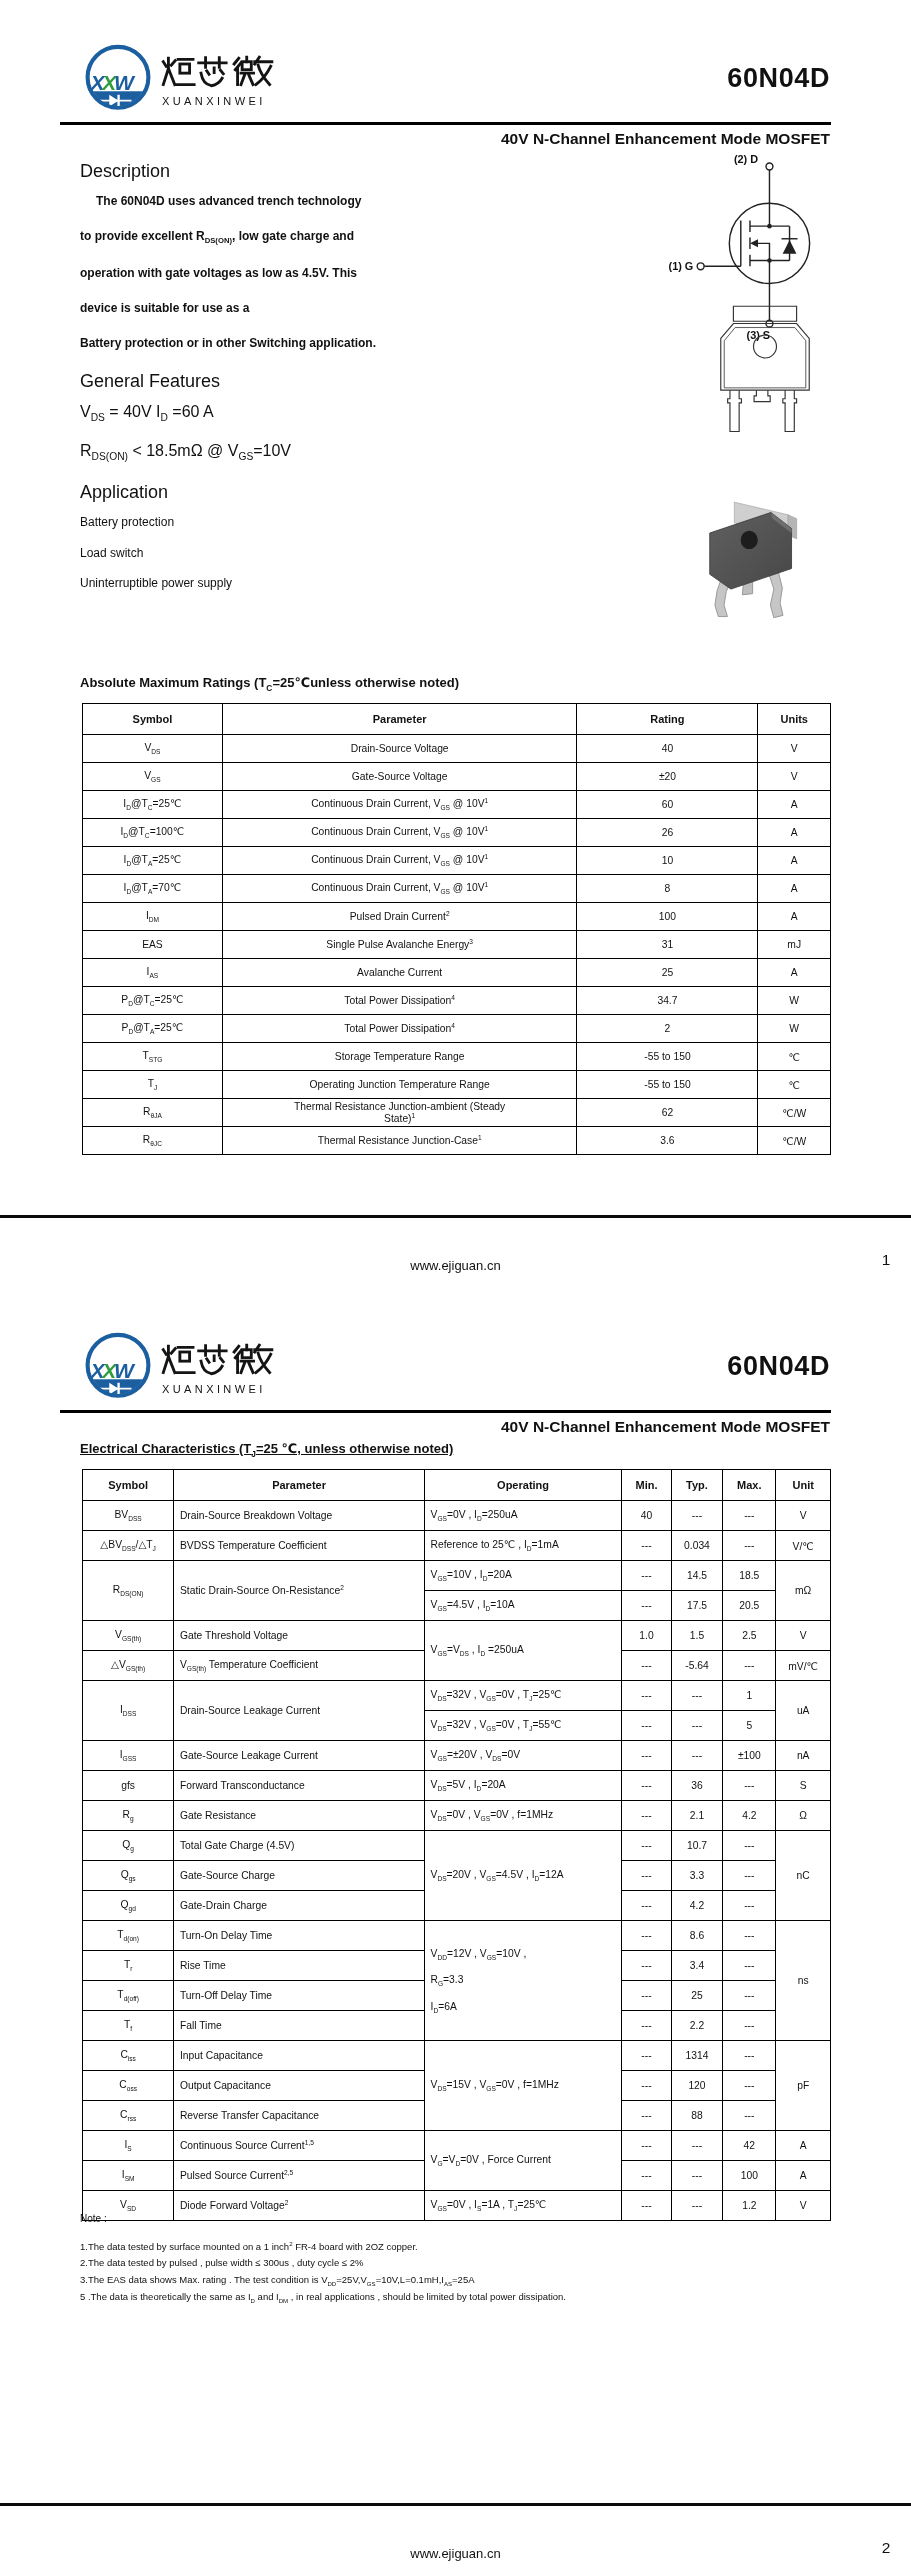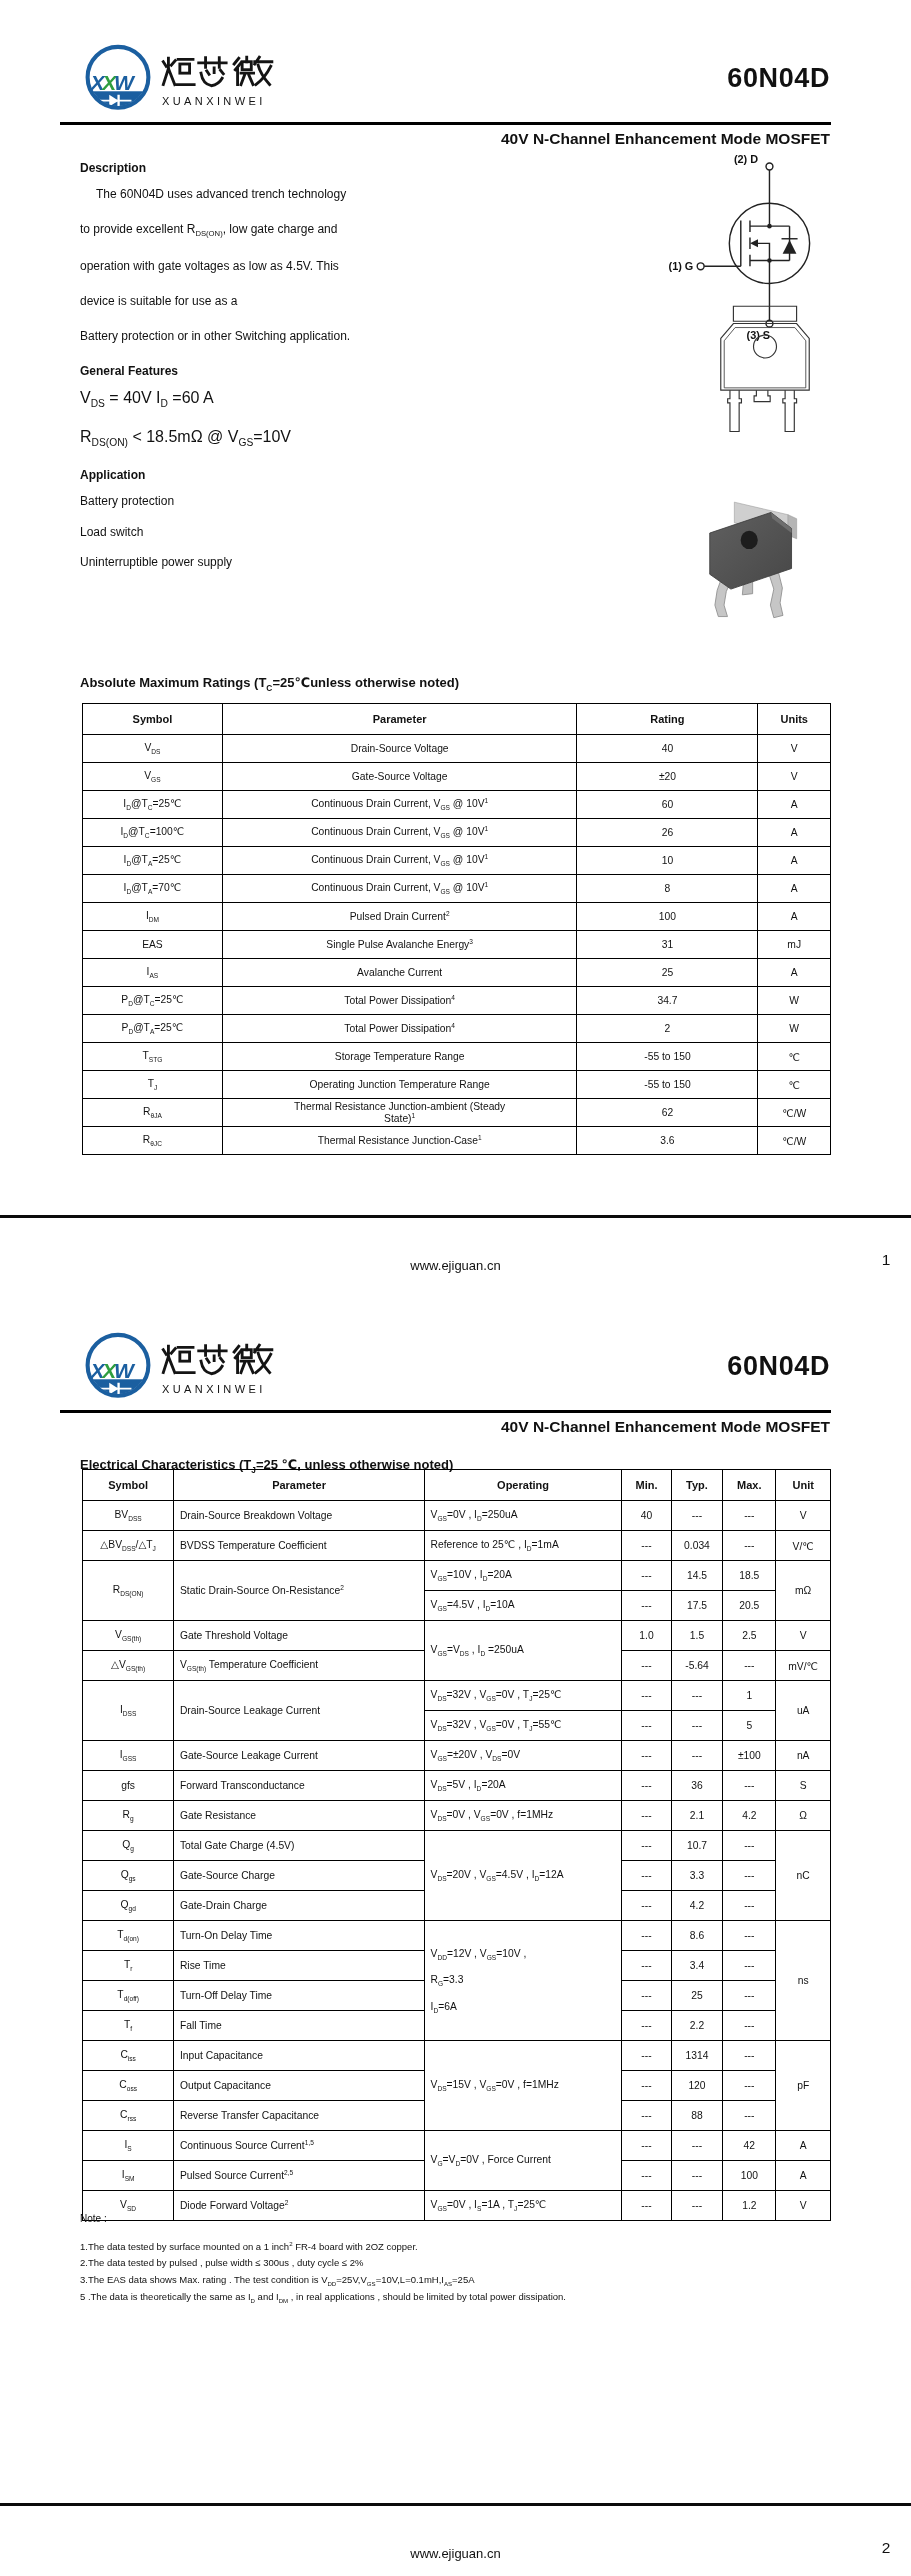--- a/index.html
+++ b/index.html
@@ -12,36 +12,36 @@
   
   .logo-svg { position:absolute; left:80px; top:41px; }
   .logo-zh  { position:absolute; left:161px; top:54px; }
   .logo-en  { position:absolute; left:162px; top:95px; font-size:11px; letter-spacing:3.4px; color:#141414; }
   .part-number { position:absolute; right:81px; top:63px; font-size:27px; font-weight:bold; letter-spacing:0.6px; }
   .hdr-rule { position:absolute; left:60px; top:122px; width:771px; height:2.9px; background:#000; }
   .subtitle { position:absolute; right:81px; top:130px; font-size:15.5px; font-weight:bold;margin-left:36px; }
 
   
   .left-col { position:absolute; left:80px; top:161px; width:465px; }
-  .sec-h { font-size:12px; font-weight:bold; margin:0 0 11.5px 0; }
-  .body-line { font-size:12px; margin:0 0 21px 0; white-space:nowrap; }
+  .sec-h { font-size:18px; font-weight:normal; margin:0 0 11.5px 0; }
+  .body-line { font-size:12px; margin:0 0 21px 0; white-space:nowrap;font-weight:bold; }
   .indent { padding-left:16px; }
   .gf-line { font-size:16px; margin:0 0 18px 0; }
   .app-line { font-size:12px; margin:0 0 16.6px 0; }
   .mt30 { margin-top:17px; } .mt36 { margin-top:20.7px; }
 
   
   .fig-symbol { position:absolute; left:666px; top:147px; }
   .fig-outline { position:absolute; left:716px; top:304px; }
   .fig-3d { position:absolute; left:701px; top:493px; }
 
   
   .tbl-h { position:absolute; left:80px; font-size:13px; font-weight:bold; }
   .amr-h { top:675px; }
-  .elec-h { top:169px; }
+  .elec-h { top:153px;text-decoration:underline; }
   table.ds { position:absolute; left:82px; border-collapse:collapse; table-layout:fixed;
              width:749px; font-size:10.3px; border:1.7px solid #000;margin-top:8px; }
   .amr-t { top:695px; }
   .elec-t { top:173px; }
   table.ds th, table.ds td { border:1.1px solid #000; text-align:center; vertical-align:middle;
                              padding:1.7px 3.4px; overflow:hidden; }
   table.ds th { height:31px; font-size:11px; font-weight:bold; }
   .amr-t td { height:28px; }
   .elec-t td { height:30px; }
   table.ds td.l { text-align:left; padding:2.3px 5.7px; }

